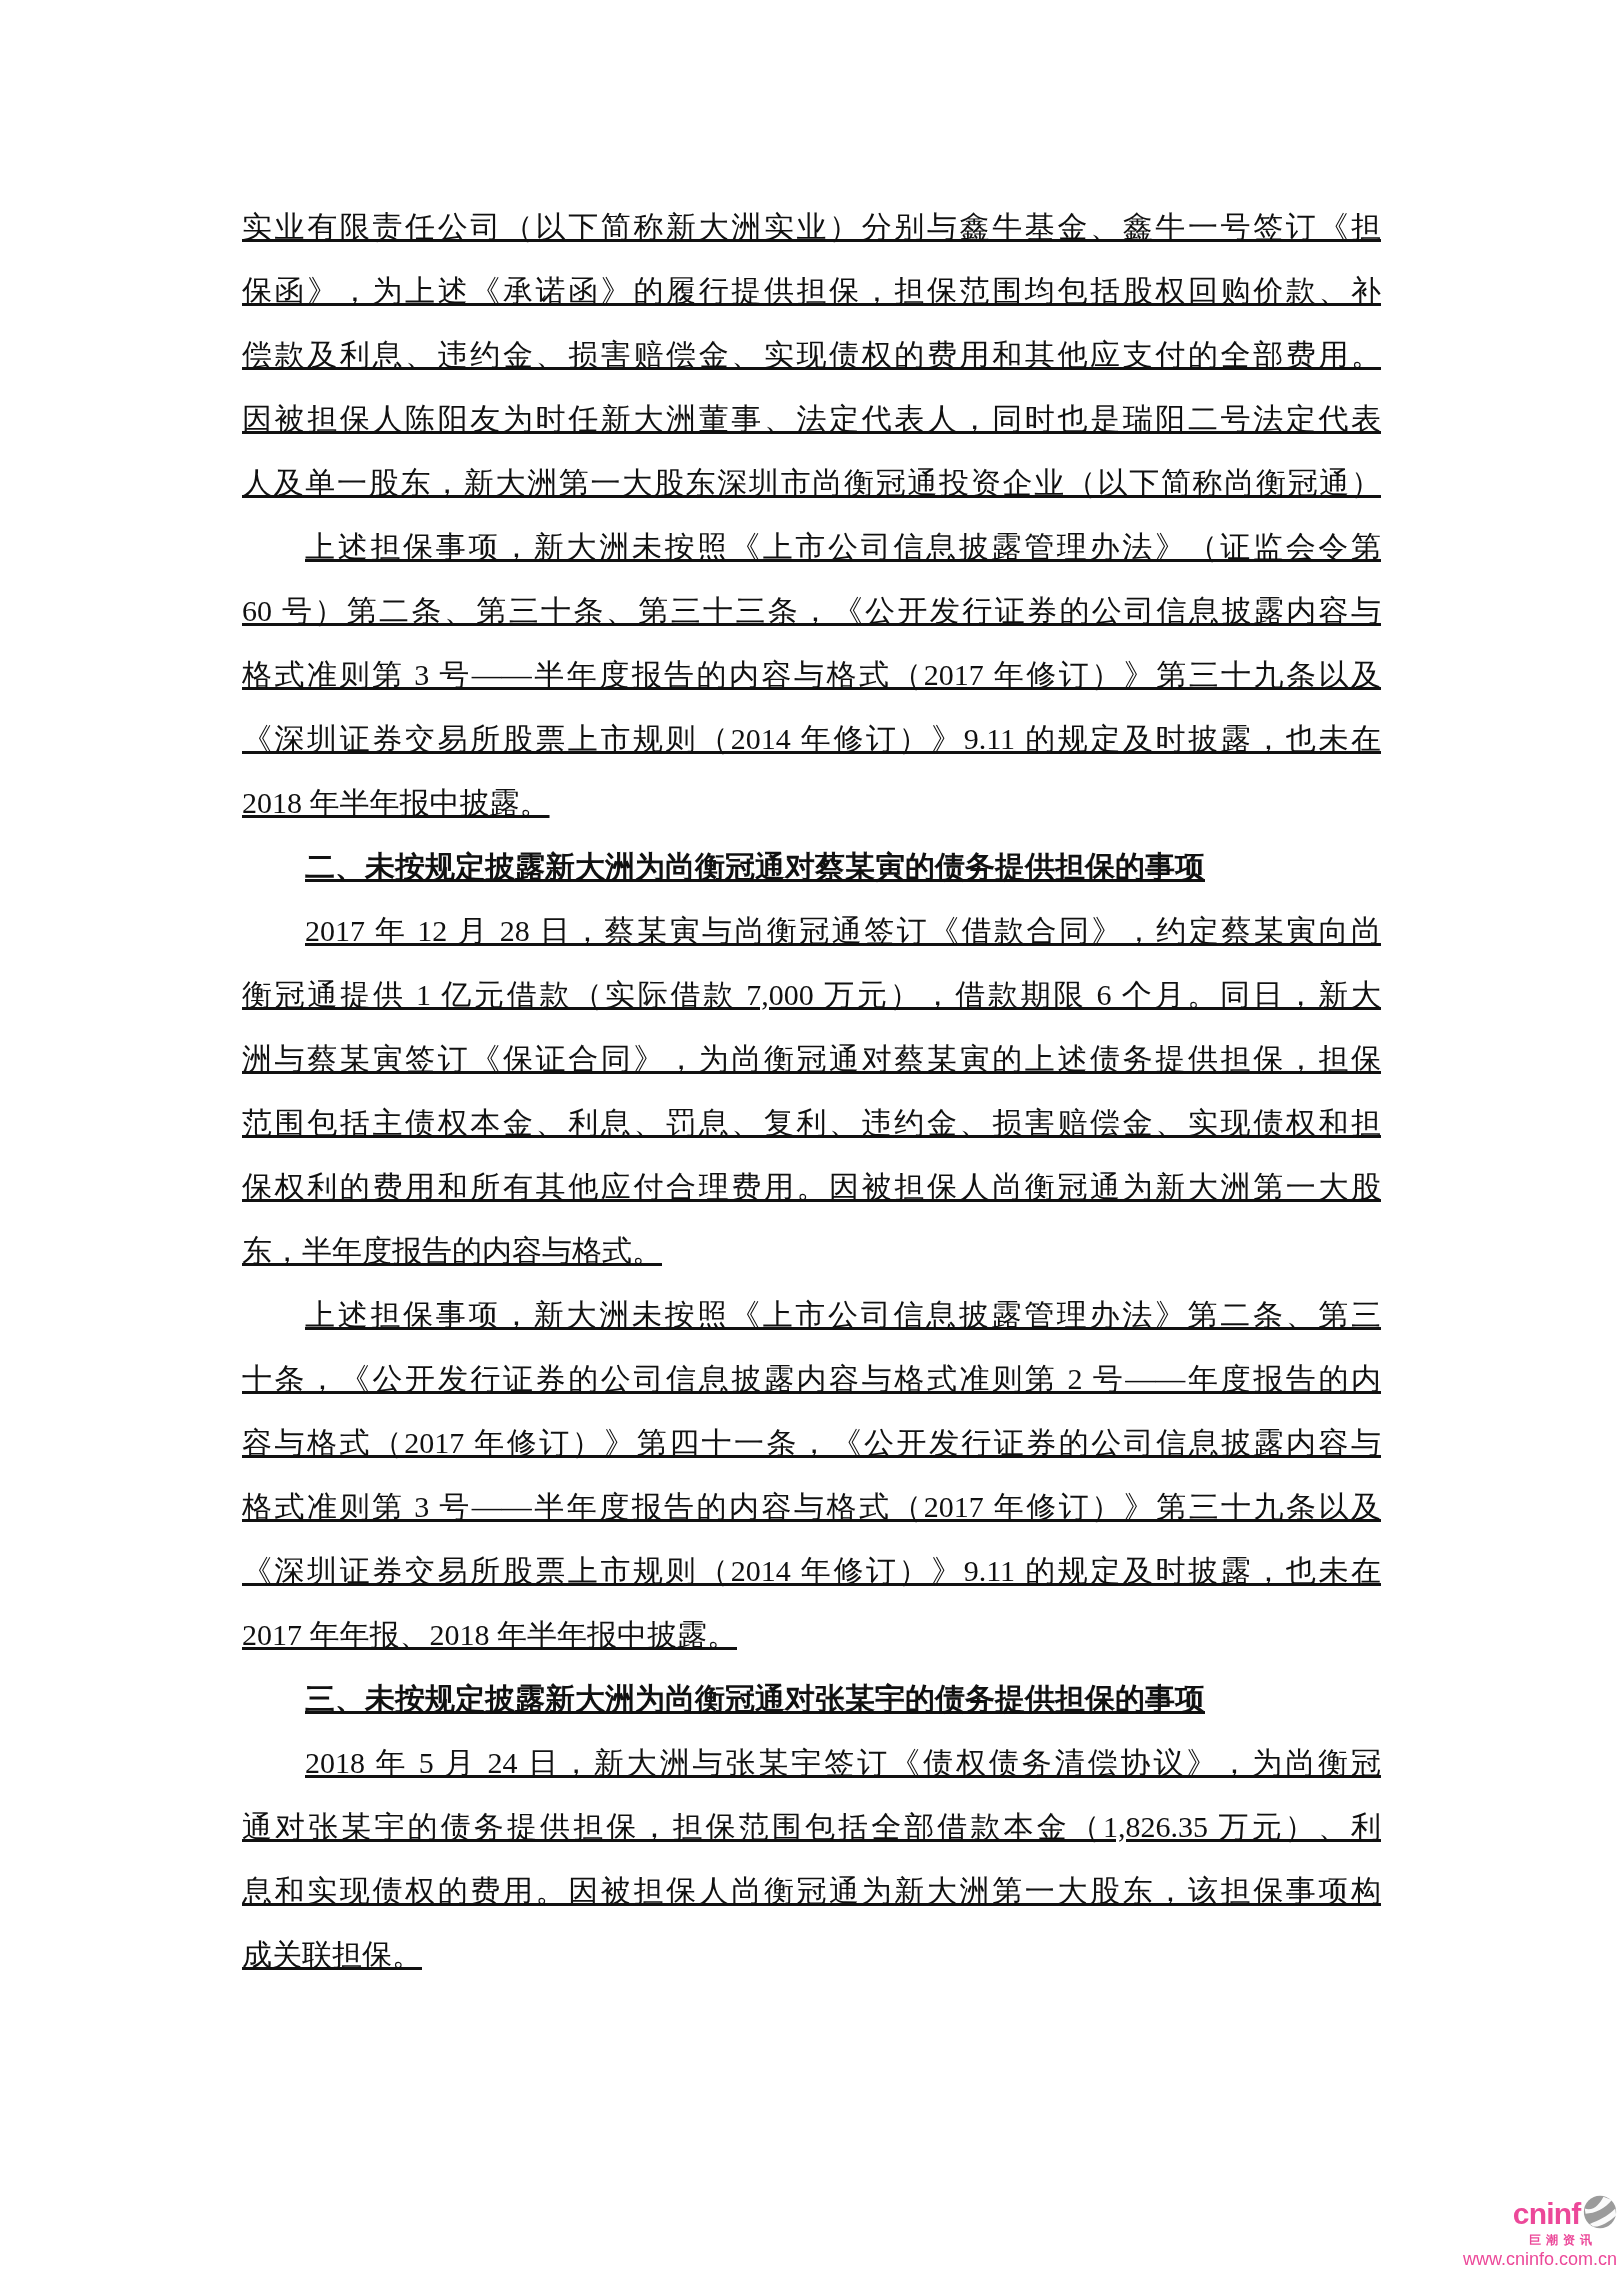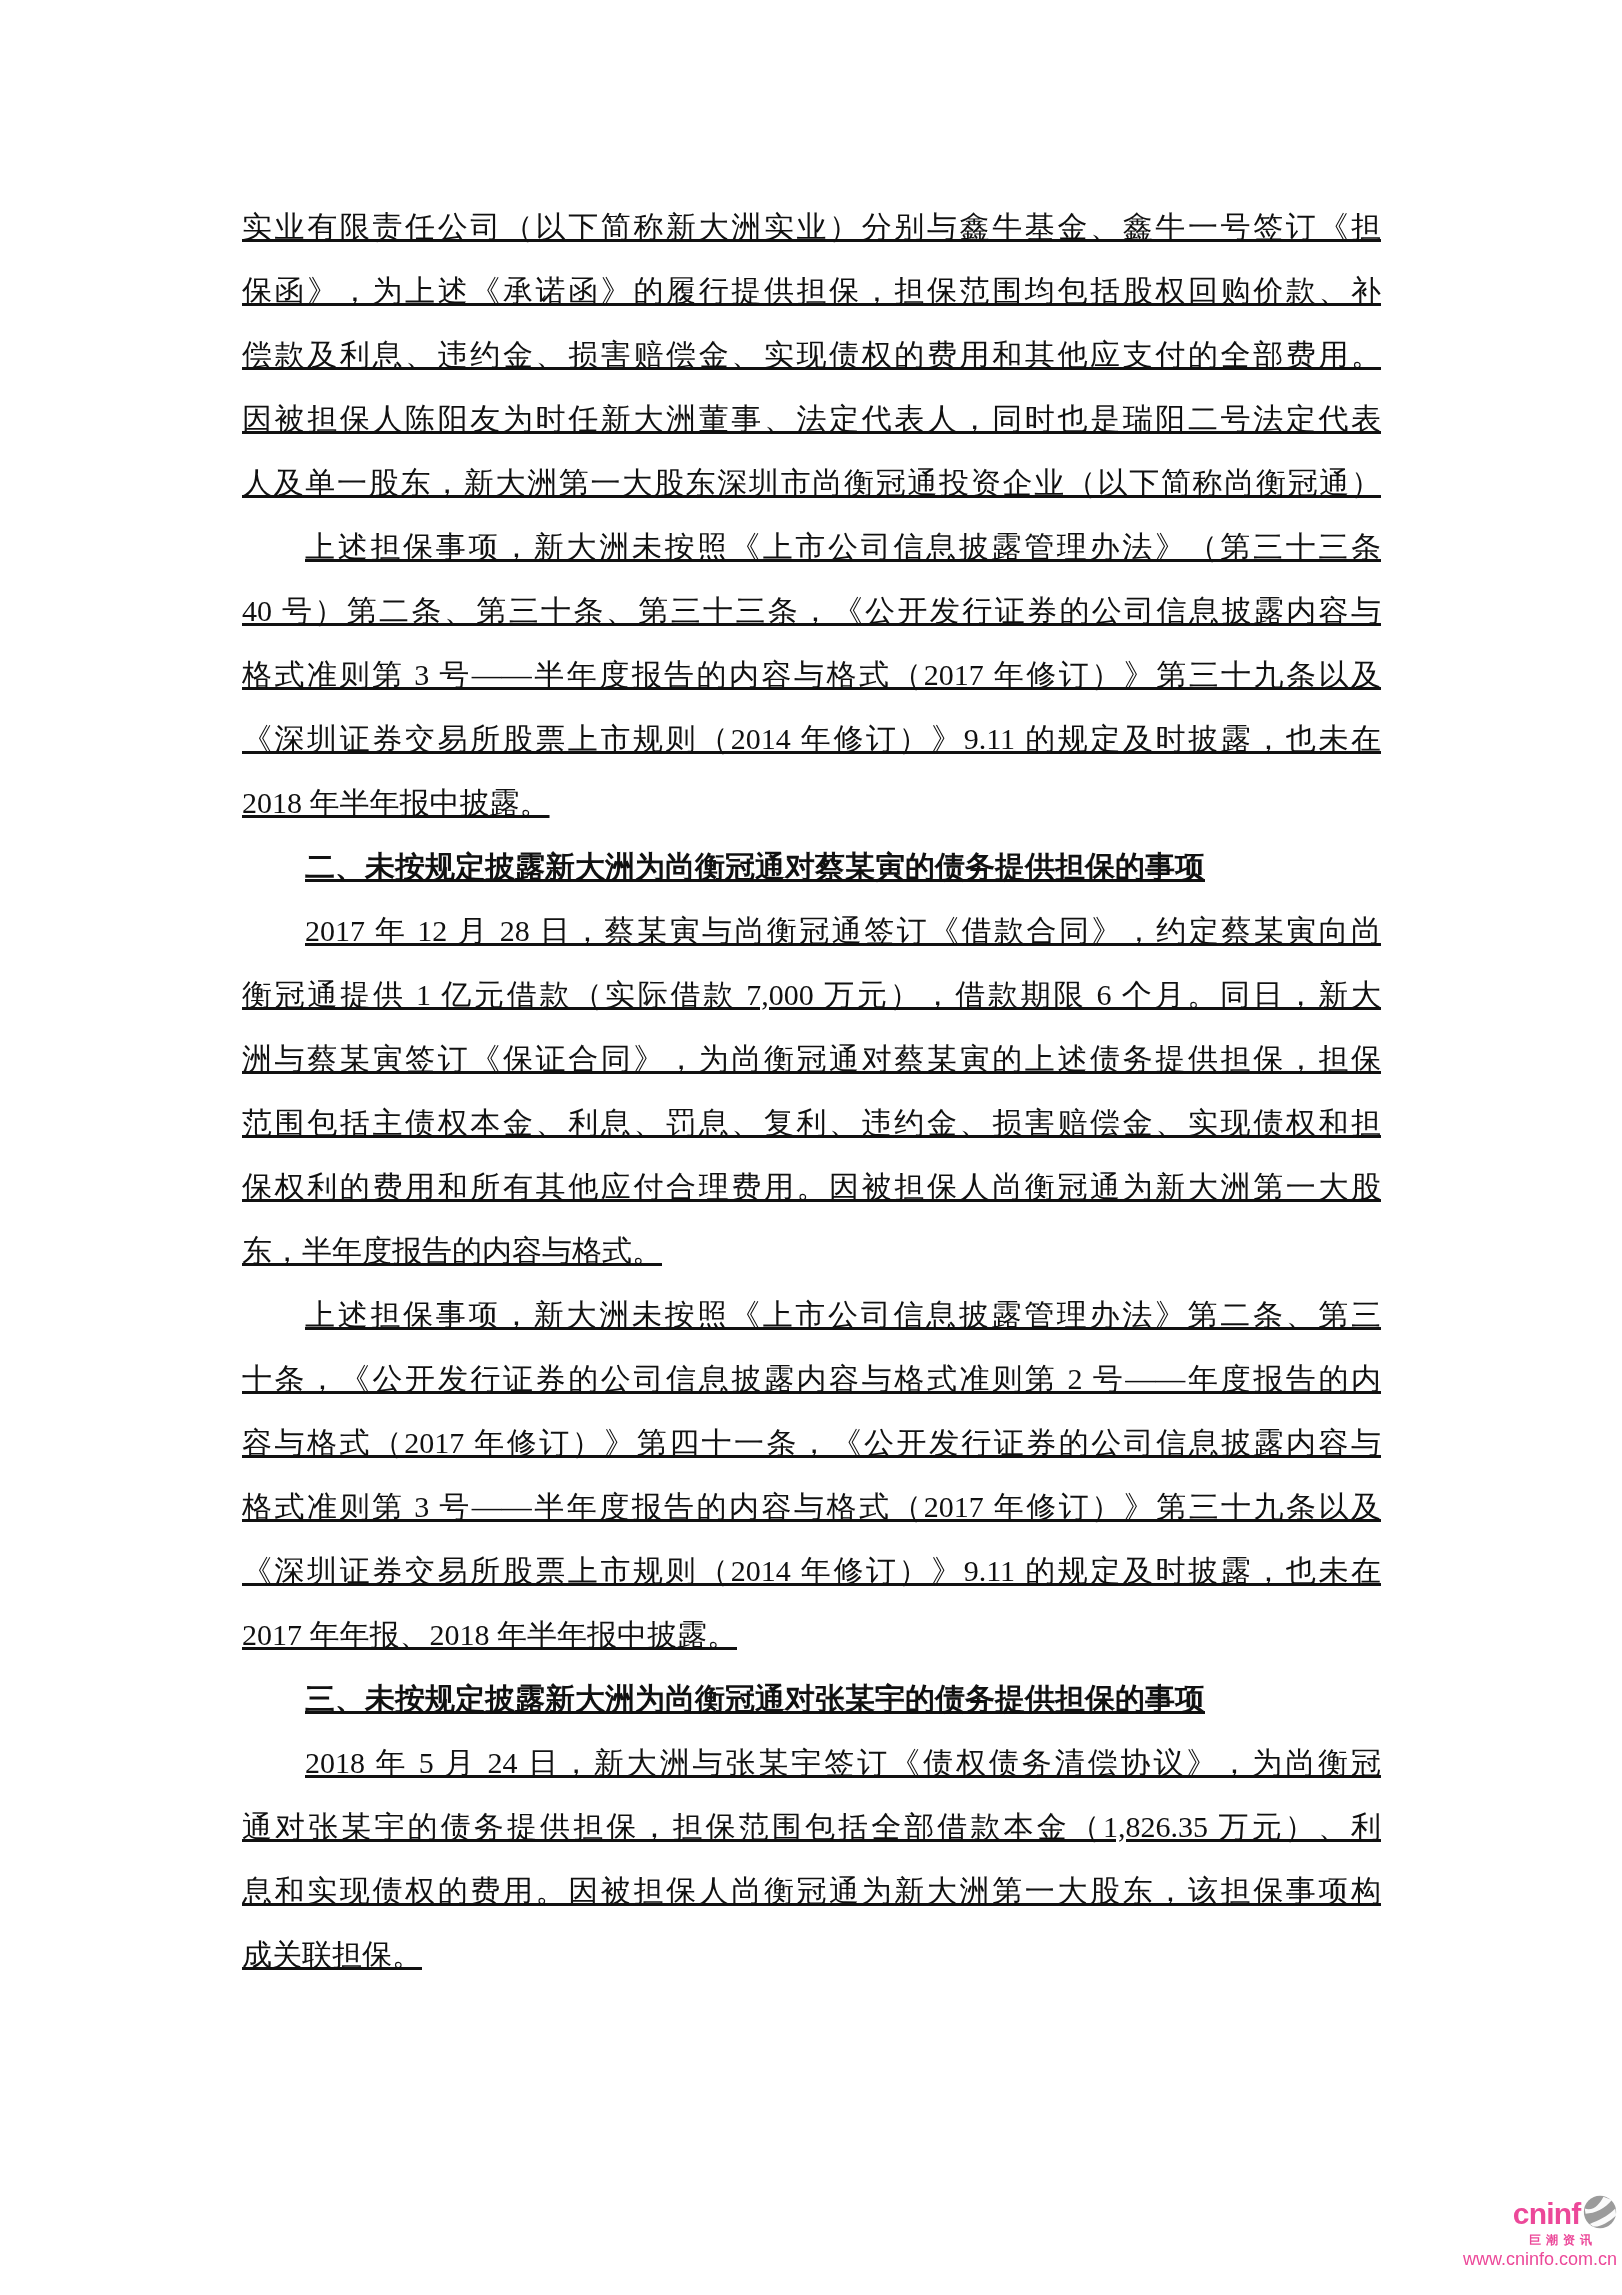--- a/index.html
+++ b/index.html
@@ -96,22 +96,22 @@
 
 <div class="page">
 
   <div class="doc-body">
 
   <div class="line fill">实业有限责任公司（以下简称新大洲实业）分别与鑫牛基金、鑫牛一号签订《担</div>
       <div class="line fill">保函》，为上述《承诺函》的履行提供担保，担保范围均包括股权回购价款、补</div>
       <div class="line fill">偿款及利息、违约金、损害赔偿金、实现债权的费用和其他应支付的全部费用。</div>
       <div class="line fill">因被担保人陈阳友为时任新大洲董事、法定代表人，同时也是瑞阳二号法定代表</div>
       <div class="line fill">人及单一股东，新大洲第一大股东深圳市尚衡冠通投资企业（以下简称尚衡冠通）</div>
-      <div class="line indent fill">上述担保事项，新大洲未按照《上市公司信息披露管理办法》（第三十三条</div>
-      <div class="line fill">40 号）第二条、第三十条、第三十三条，《公开发行证券的公司信息披露内容与</div>
+      <div class="line indent fill">上述担保事项，新大洲未按照《上市公司信息披露管理办法》（证监会令第</div>
+      <div class="line fill">60 号）第二条、第三十条、第三十三条，《公开发行证券的公司信息披露内容与</div>
       <div class="line fill">格式准则第 3 号——半年度报告的内容与格式（2017 年修订）》第三十九条以及</div>
       <div class="line fill">《深圳证券交易所股票上市规则（2014 年修订）》9.11 的规定及时披露，也未在</div>
       <div class="line">2018 年半年报中披露。</div>
       <div class="line heading indent">二、未按规定披露新大洲为尚衡冠通对蔡某寅的债务提供担保的事项</div>
       <div class="line indent fill">2017 年 12 月 28 日，蔡某寅与尚衡冠通签订《借款合同》，约定蔡某寅向尚</div>
       <div class="line fill">衡冠通提供 1 亿元借款（实际借款 7,000 万元），借款期限 6 个月。同日，新大</div>
       <div class="line fill">洲与蔡某寅签订《保证合同》，为尚衡冠通对蔡某寅的上述债务提供担保，担保</div>
       <div class="line fill">范围包括主债权本金、利息、罚息、复利、违约金、损害赔偿金、实现债权和担</div>
       <div class="line fill">保权利的费用和所有其他应付合理费用。因被担保人尚衡冠通为新大洲第一大股</div>
       <div class="line">东，半年度报告的内容与格式。</div>

